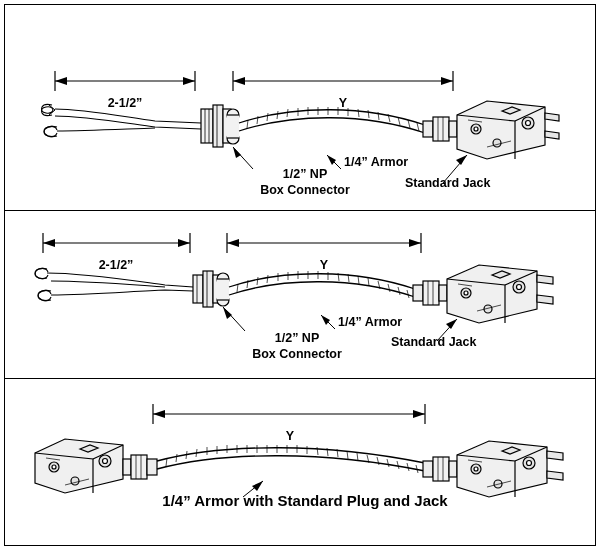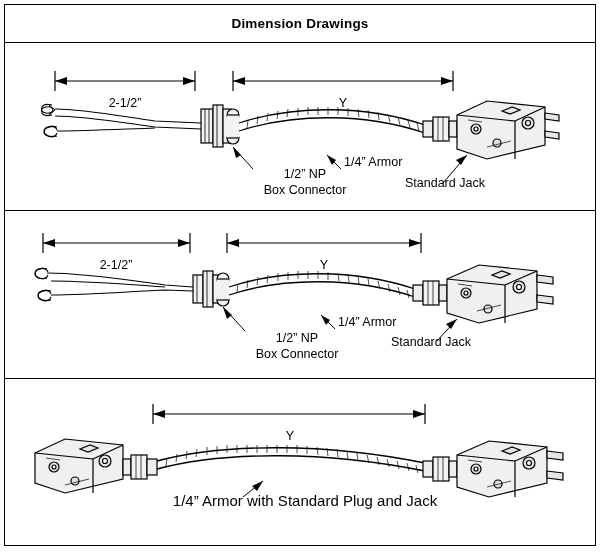--- a/index.html
+++ b/index.html
@@ -60,33 +60,31 @@
   .panel svg {
     position: absolute;
     left: 0;
     top: 0;
   }
   .lbl {
     position: absolute;
     font-size: 12.5px;
     white-space: nowrap;
     line-height: 1.15;
+    font-weight: bold;
   }
   .lbl.center { transform: translateX(-50%); text-align: center; }
   .lbl.big { font-size: 15px; }
 </style>
 </head>
 <body>
 
 <div id="page">
   <div class="frame">
 
-    <div class="title-bar">
-      <span class="title-text">Dimension Drawings</span>
-    </div>
 
     <div class="panel panel-div" id="panel1">
       <svg width="592" height="168" viewBox="0 0 592 168">
         <g fill="none" stroke="#000" stroke-width="1.2">
 
           <line x1="50" y1="38" x2="190" y2="38"></line>
           <line x1="50" y1="28" x2="50" y2="48"></line>
           <line x1="190" y1="28" x2="190" y2="48"></line>
           <polygon points="50,38 62,34 62,42" fill="#000" stroke="none"></polygon>
           <polygon points="190,38 178,34 178,42" fill="#000" stroke="none"></polygon>

